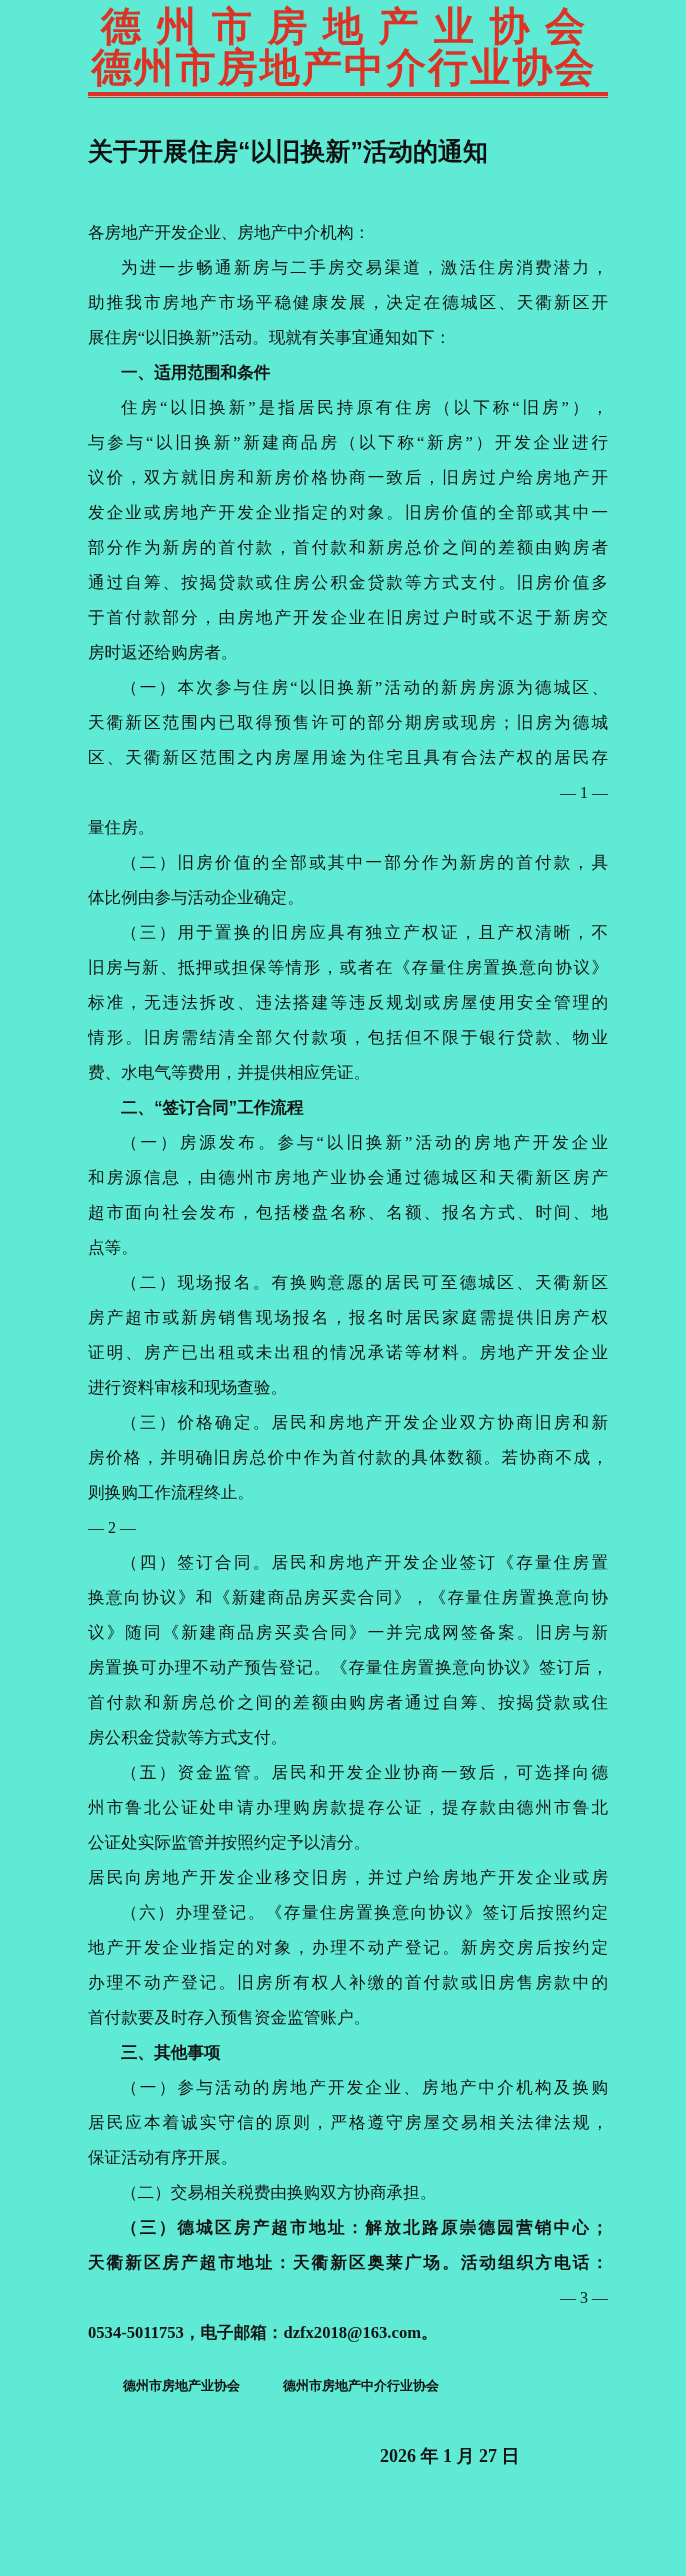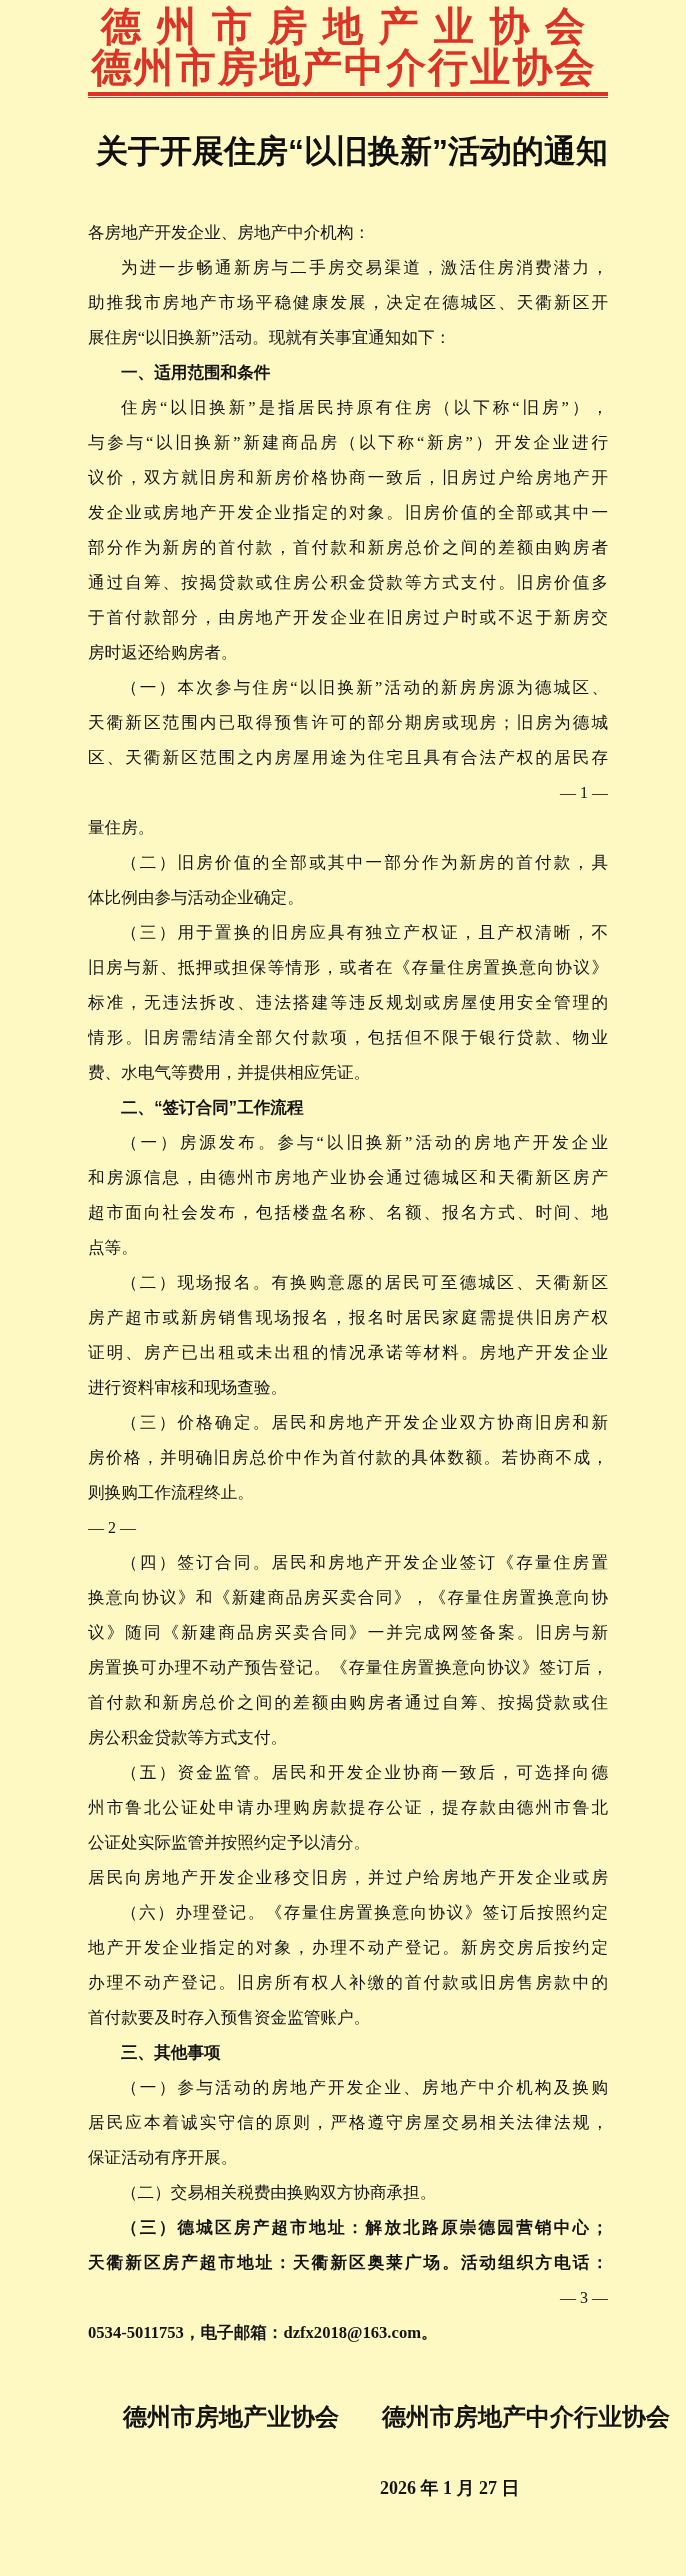--- a/index.html
+++ b/index.html
@@ -1,21 +1,21 @@
 <!DOCTYPE html>
 <html style="font-size:8.6px"><head>
 <meta charset="utf-8">
 <style>
   html, body { margin: 0; padding: 0; background: #ffffff; }
   .page {
     position: relative;
     width: 686px;
     height: 2576px;
     margin: 0 auto;
-    background: #fef9c3;
+    background: #5eead4;
     overflow: hidden;
     font-family: "Liberation Serif", serif;
     color: #141414;
   }
   .content { margin-left: 88px; margin-right: 78px; }
 
   
   .letterhead { padding-top: 6.4px; text-align: center; }
   .org-line {
     font-family: "Liberation Sans", sans-serif;
@@ -31,24 +31,24 @@
   .red-rule {
     margin: 3.2px 78px 0 88px;
     height: 1.6px;
     border-top: 4.8px solid #dd3226;
     border-bottom: 1.6px solid #dd3226;
   }
 
   
   .doc-title {
     margin: 38px 78px 0 88px;
-    text-align: right;
+    text-align: left;
     font-family: "Liberation Sans", sans-serif;
     font-weight: bold;
-    font-size: 32px;
+    font-size: 25px;
     line-height: 31px;
     color: #101010;
     white-space: nowrap;
   }
 
   
   .body-lines { margin-top: 48px; }
   .ln {
     height: 35px;
     line-height: 35px;
@@ -57,25 +57,25 @@
   }
   .jst { text-align: justify; text-align-last: justify; }
   .ind { text-indent: 33px; }
   .hd  { font-weight: bold; font-family: "Liberation Sans", sans-serif; }
   .bd  { font-weight: bold; }
   .pgr { text-align: right; }
   .pgn { font-size: 16px; }
 
   
   .footer-orgs {
-    margin-top: 54px;
+    margin-top: 22px;
     padding-left: 35px;
     height: 27px;
     line-height: 27px;
-    font-size: 24px;
+    font-size: 13px;
     font-weight: bold;
     white-space: nowrap;
   }
   .footer-orgs .org-gap { display: inline-block; width: 43px; }
   .footer-date {
     margin-top: 44px;
     padding-left: 292px;
     height: 27px;
     line-height: 27px;
     font-size: 18px;

